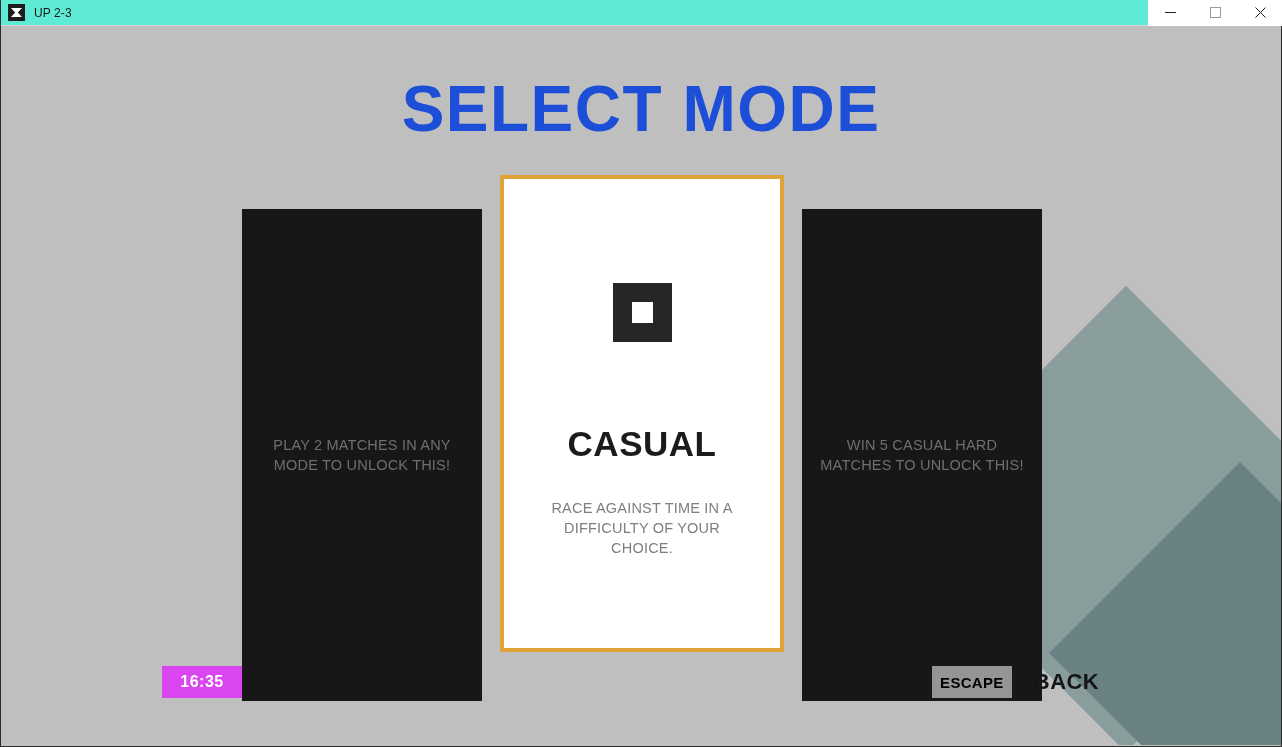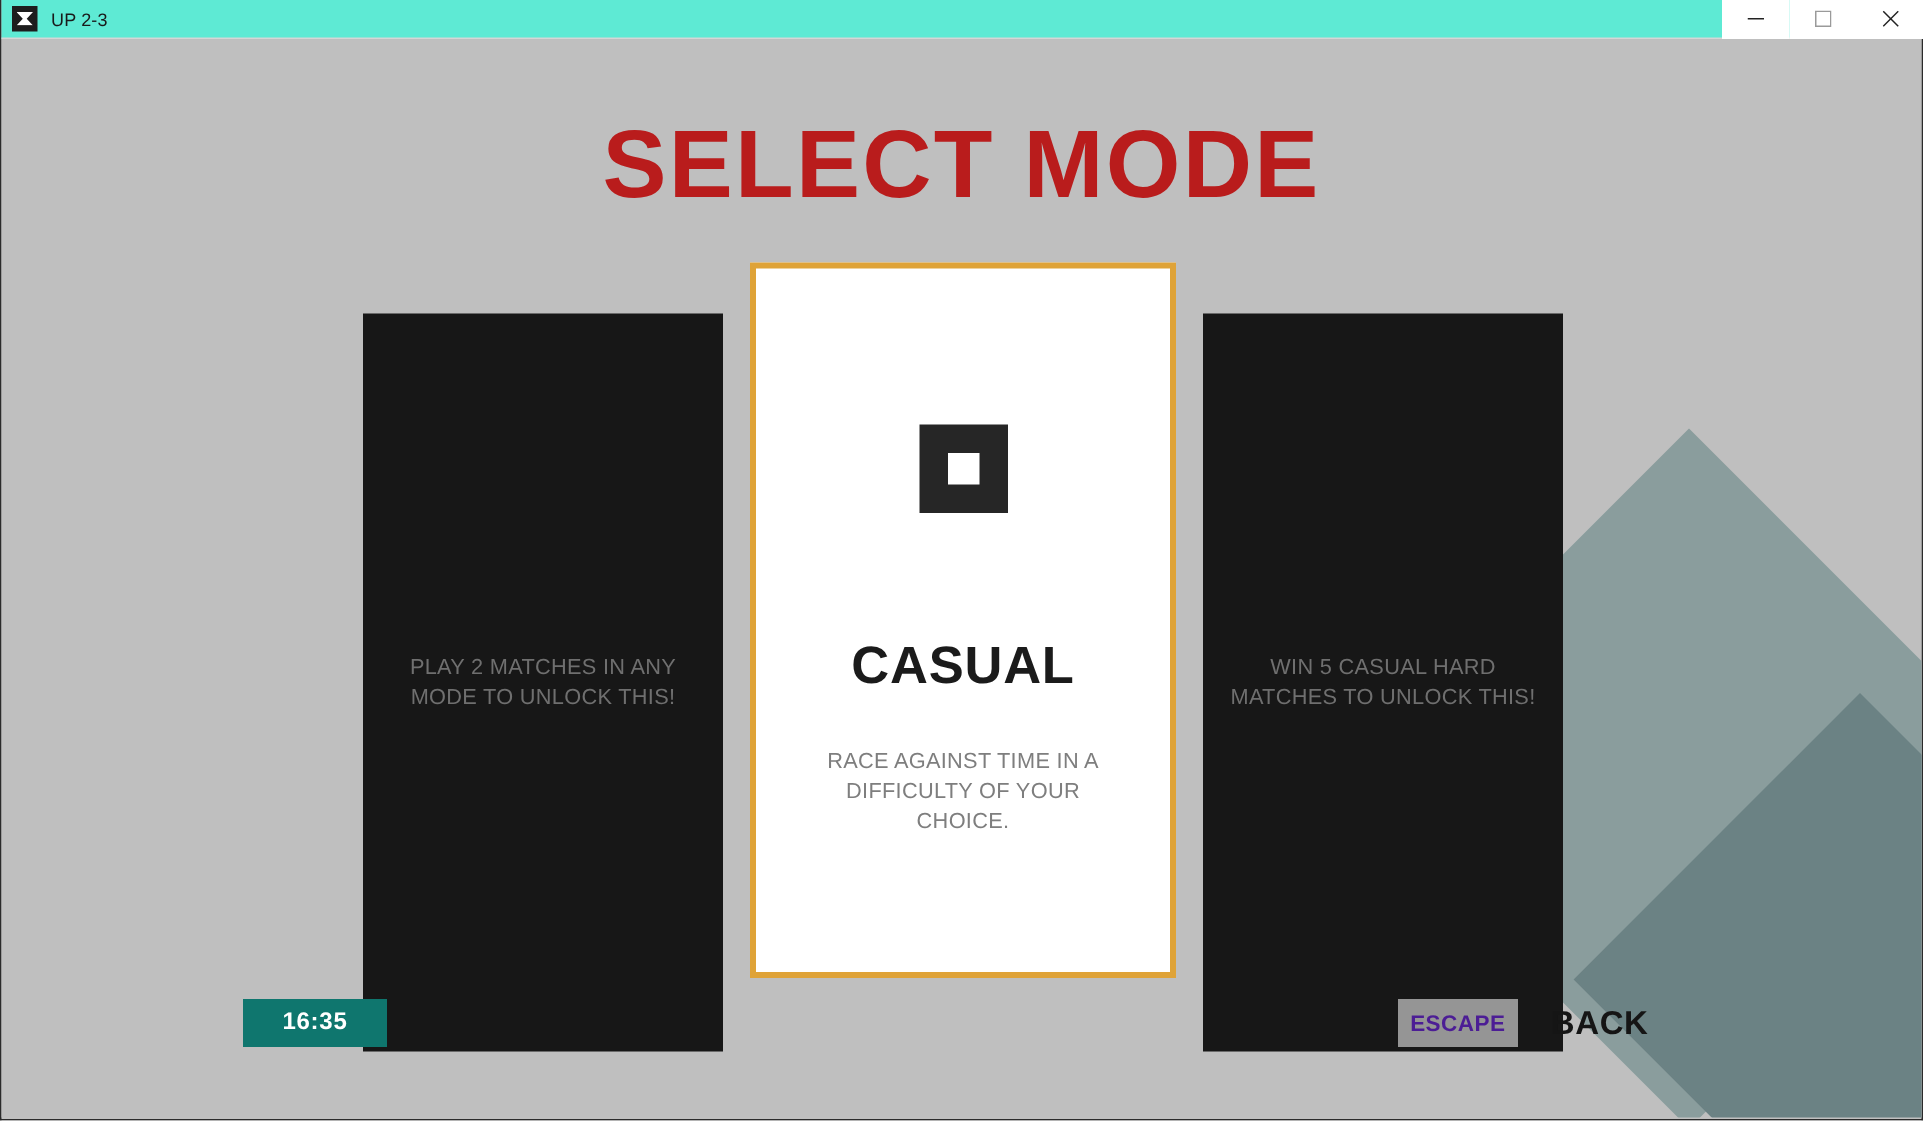--- a/index.html
+++ b/index.html
@@ -109,21 +109,21 @@
   
   #page-title {
     position: absolute;
     top: 46px;
     left: 0;
     width: 1280px;
     text-align: center;
     font-size: 64px;
     font-weight: bold;
     letter-spacing: 1.5px;
-    color: #b91c1c;
+    color: #1d4ed8;
     z-index: 10;
   }
 
   
   #mode-rail {
     position: absolute;
     top: 123px;
     left: 0;
     width: 1280px;
     height: 510px;
@@ -201,23 +201,23 @@
     color: #7e7e7e;
     text-align: center;
     letter-spacing: .2px;
   }
 
   
   #timer-badge {
     position: absolute;
     left: 161px;
     top: 640px;
-    width: 96px;
+    width: 80px;
     height: 32px;
-    background: #0f766e;
+    background: #d946ef;
     display: flex;
     align-items: center;
     justify-content: center;
     font-size: 16px;
     font-weight: bold;
     color: #ffffff;
     letter-spacing: .5px;
     z-index: 12;
   }
 
@@ -231,21 +231,21 @@
   }
   #escape-key {
     width: 80px;
     height: 32px;
     background: #959595;
     display: flex;
     align-items: center;
     justify-content: center;
     font-size: 15px;
     font-weight: bold;
-    color: #4c1d95;
+    color: #000000;
     letter-spacing: .3px;
   }
   #back-label {
     margin-left: 22px;
     font-size: 22px;
     font-weight: bold;
     color: #151515;
     letter-spacing: .4px;
   }
 </style>

